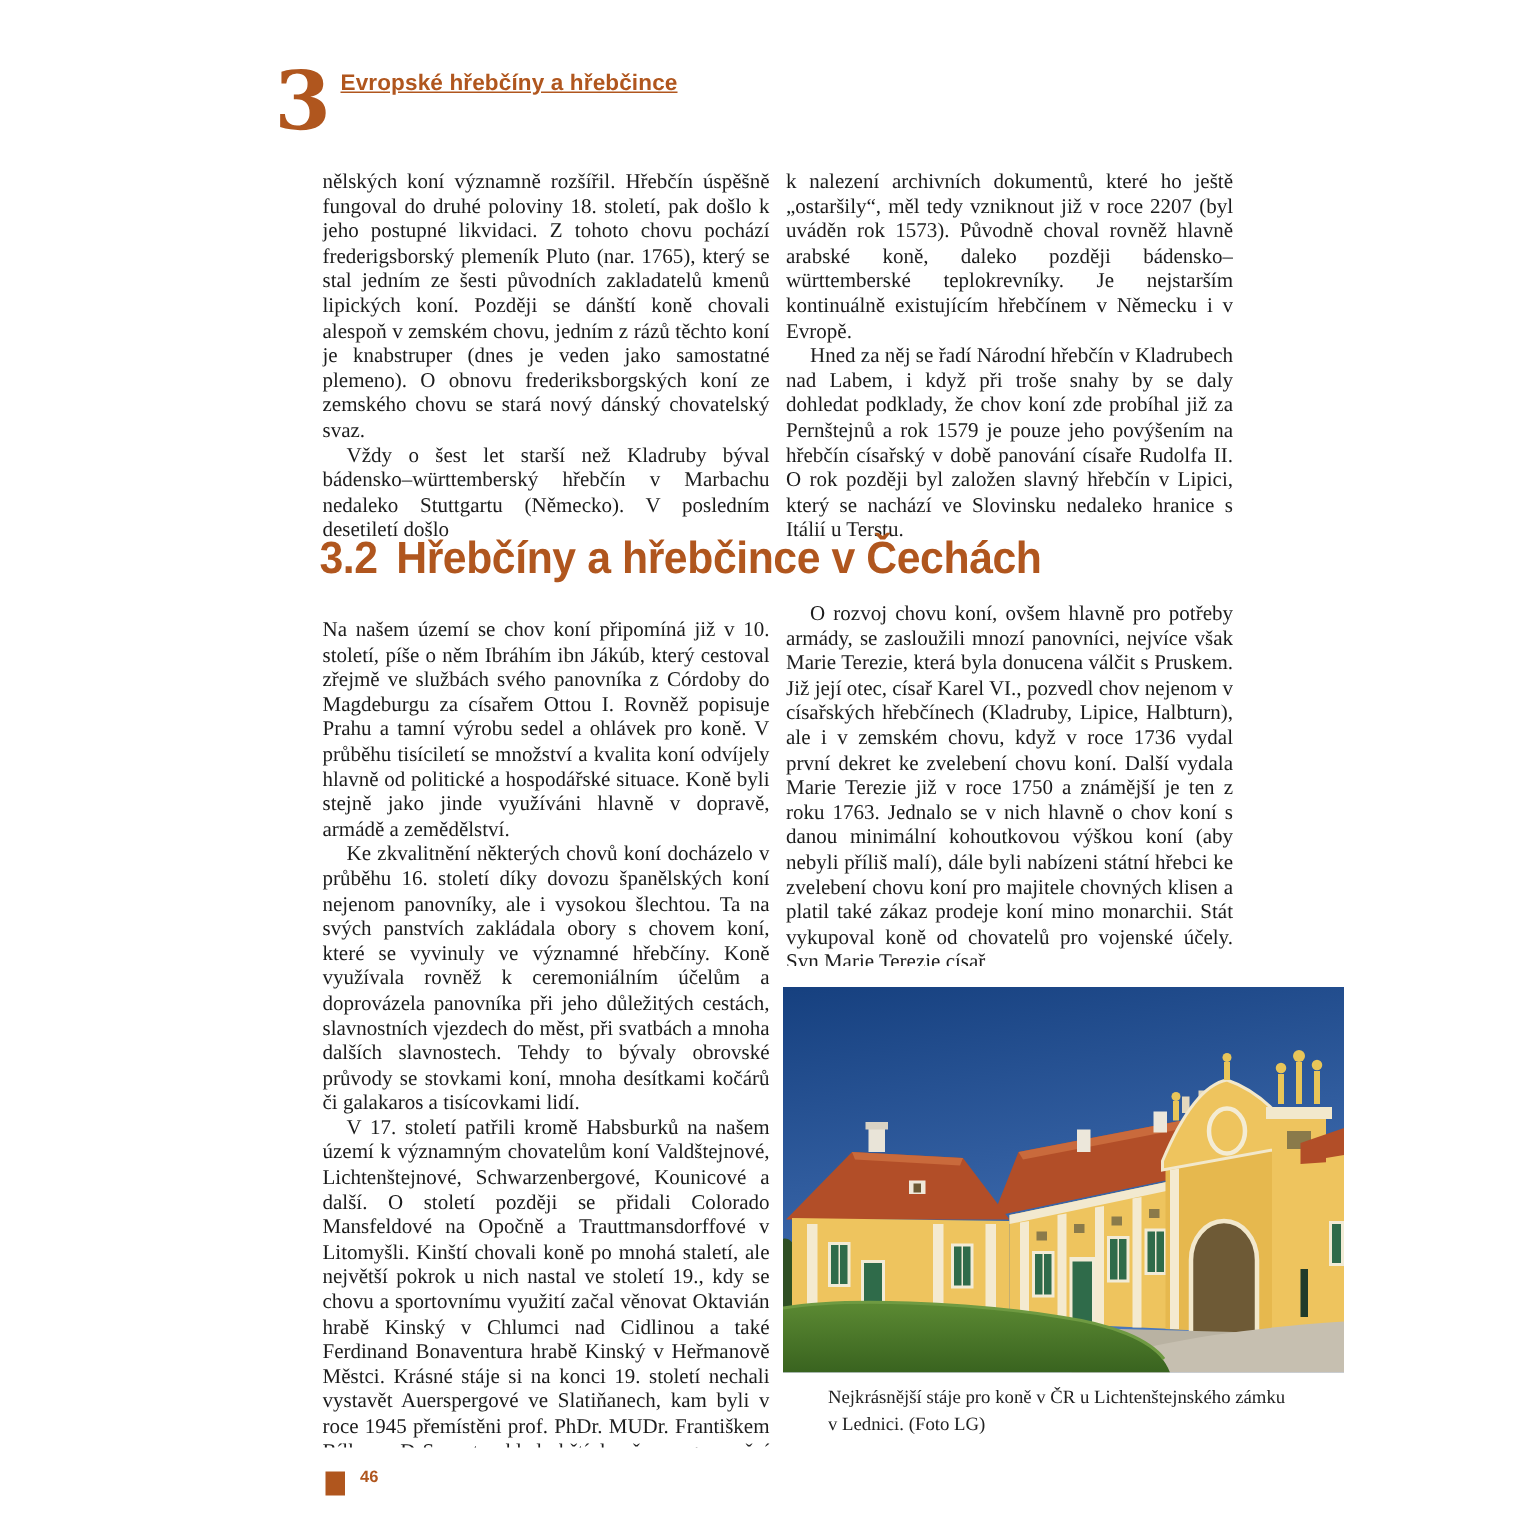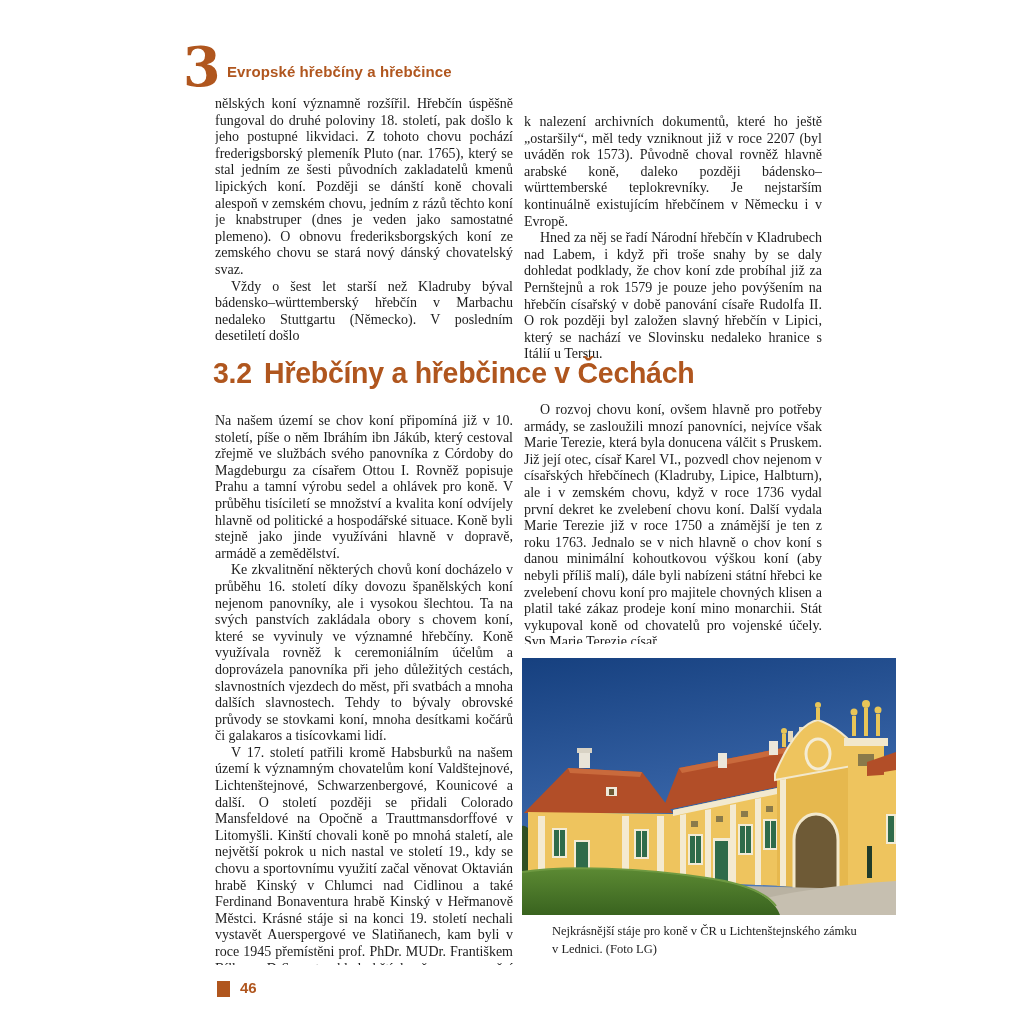--- a/index.html
+++ b/index.html
@@ -2,28 +2,28 @@
 <html style="--c-accent: #b0561e; --c-text: #1c1c1c; --c-sky-top: #16407f; --c-sky-bottom: #4a78bd; --c-building: #eec45e; --c-building-shade: #e6b84e; --c-roof: #b24e28; --c-roof-light: #c96a3c; --c-grass-top: #5c8a33; --c-grass-bottom: #39631f; --c-door-green: #2f6b4a; --c-walkway: #b9b2a2; --c-trim: #f2e8cc;"><head>
 <meta charset="utf-8">
 <style>
   html,body{margin:0;padding:0;background:#ffffff;}
   .page{position:relative;width:1024px;height:1024px;background:#ffffff;overflow:hidden;
         font-family:"Liberation Serif", serif;color:var(--c-text,#1c1c1c);}
 
   
   .chapter-num{position:absolute;left:183px;top:40px;font-family:"DejaVu Serif",serif;
                font-weight:bold;font-size:54px;line-height:1;color:var(--c-accent,#b0561e);}
-  .chapter-title{position:absolute;left:227px;top:63px;font-family:"Liberation Sans",sans-serif;
-                 font-weight:bold;font-size:15px;color:var(--c-accent,#b0561e);letter-spacing:.1px;}
+  .chapter-title{position:absolute;left:227px;top:47px;font-family:"Liberation Sans",sans-serif;
+                 font-weight:bold;font-size:15px;color:var(--c-accent,#b0561e);letter-spacing:.1px;text-decoration:underline;}
 
   
   .col{position:absolute;width:298px;text-align:justify;font-size:14px;line-height:16.6px;overflow:hidden;}
   .col p{margin:0;}
   .col p.ind{text-indent:16px;}
-  .col-lt{left:215px;top:96px;height:244px;}
+  .col-lt{left:215px;top:114px;height:244px;}
   .col-rt{left:524px;top:114px;height:244px;}
   .col-lb{left:215px;top:413px;height:552px;}
   .col-rb{left:524px;top:402px;height:242px;}
 
   
   .section-heading{position:absolute;left:213px;top:356px;margin:0;white-space:nowrap;
                    font-family:"Liberation Sans",sans-serif;font-weight:bold;font-size:30px;
                    color:var(--c-accent,#b0561e);transform:scaleX(.95);transform-origin:left center;
                    letter-spacing:-.3px;}
   .section-heading .num{margin-right:13px;}
@@ -31,21 +31,21 @@
   
   .photo{position:absolute;left:522px;top:658px;width:374px;height:257px;margin:0;}
   .photo svg{display:block;width:374px;height:257px;}
   .caption{position:absolute;left:524px;top:923px;width:306px;font-size:12.5px;line-height:1.42;
            color:#222;text-align:left;margin-left:28px;}
 
   
   .pg-square{position:absolute;left:217px;top:981px;width:13px;height:16px;
              background:var(--c-accent,#b0561e);}
   .pg-num{position:absolute;left:240px;top:979px;font-family:"Liberation Sans",sans-serif;
-          font-weight:bold;font-size:15px;color:var(--c-accent,#b0561e);}
+          font-weight:bold;font-size:11px;color:var(--c-accent,#b0561e);}
 </style>
 </head>
 <body>
 
 <div class="page">
 
   <div class="chapter-num">3</div>
   <div class="chapter-title">Evropské hřebčíny a hřebčince</div>
 
   <div class="col col-lt">

